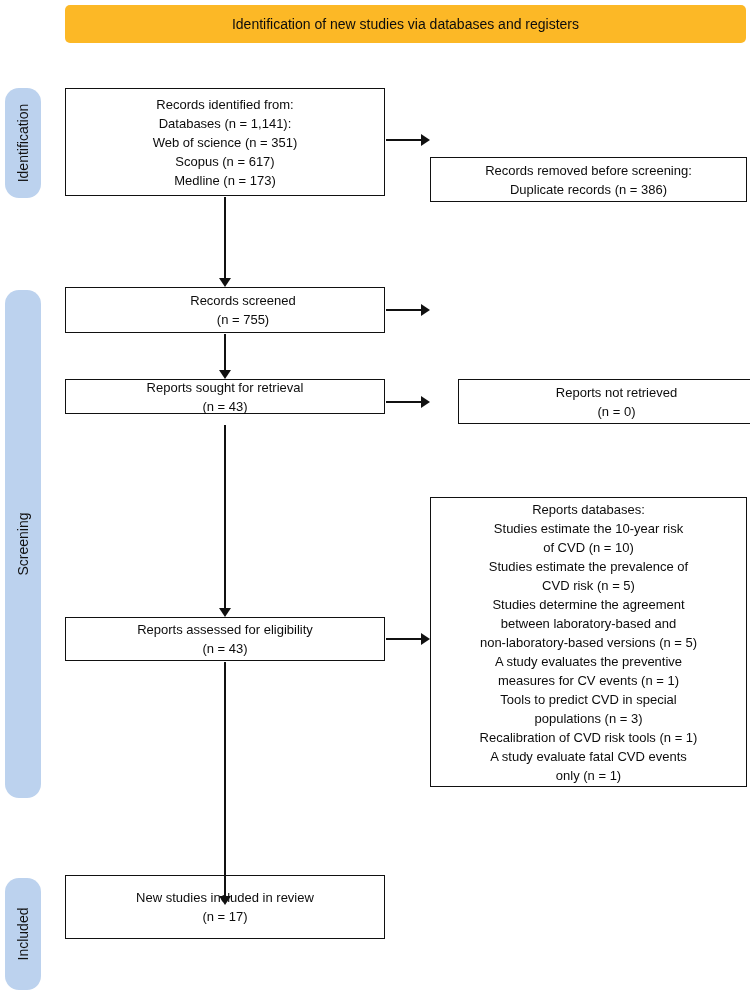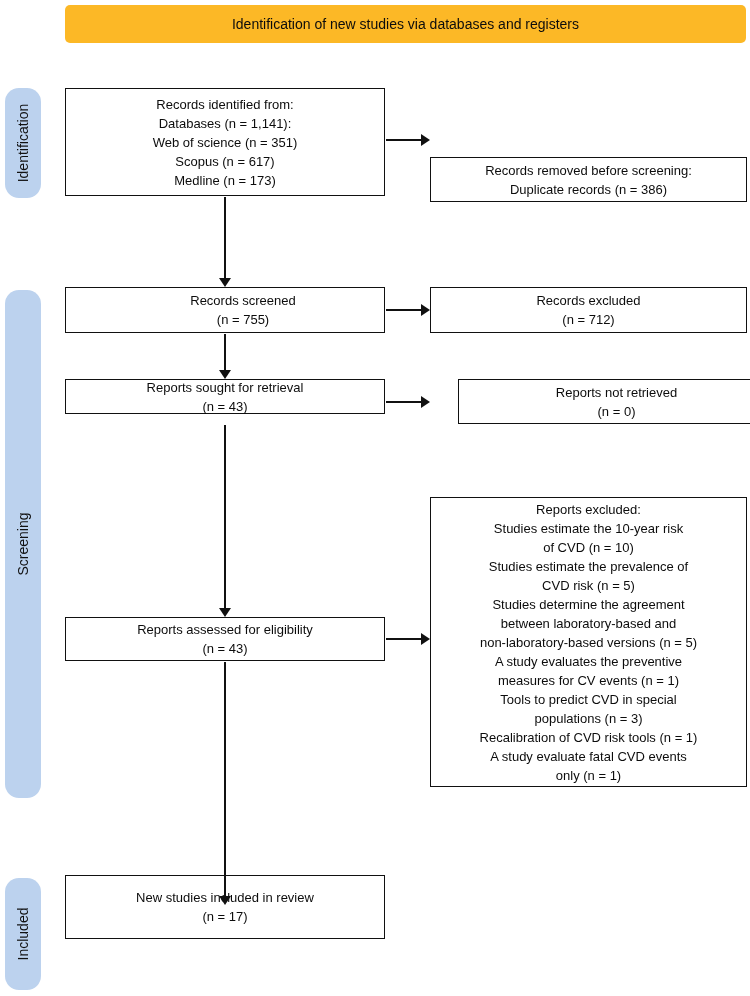--- a/index.html
+++ b/index.html
@@ -126,32 +126,28 @@
   <div class="box left" style="top:875px; height:64px;">
     <div class="line">New studies included in review</div>
     <div class="line">(n = 17)</div>
   </div>
 
   <div class="box right" style="top:117px; height:45px;margin-top:40px;">
     <div class="line">Records removed before screening:</div>
     <div class="line">Duplicate records (n = 386)</div>
   </div>
 
-  <div class="box right" style="top:287px; height:46px;">
-    <div class="line">Records excluded</div>
-    <div class="line">(n = 712)</div>
-  </div>
 
   <div class="box right" style="top:379px; height:45px;margin-left:28px;">
     <div class="line">Reports not retrieved</div>
     <div class="line">(n = 0)</div>
   </div>
 
   <div class="box right box-big" style="top:497px; height:290px;">
-    <div class="line">Reports excluded:</div>
+    <div class="line">Reports databases:</div>
     <div class="line">Studies estimate the 10-year risk</div>
     <div class="line">of CVD (n = 10)</div>
     <div class="line">Studies estimate the prevalence of</div>
     <div class="line">CVD risk (n = 5)</div>
     <div class="line">Studies determine the agreement</div>
     <div class="line">between laboratory-based and</div>
     <div class="line">non-laboratory-based versions (n = 5)</div>
     <div class="line">A study evaluates the preventive</div>
     <div class="line">measures for CV events (n = 1)</div>
     <div class="line">Tools to predict CVD in special</div>

